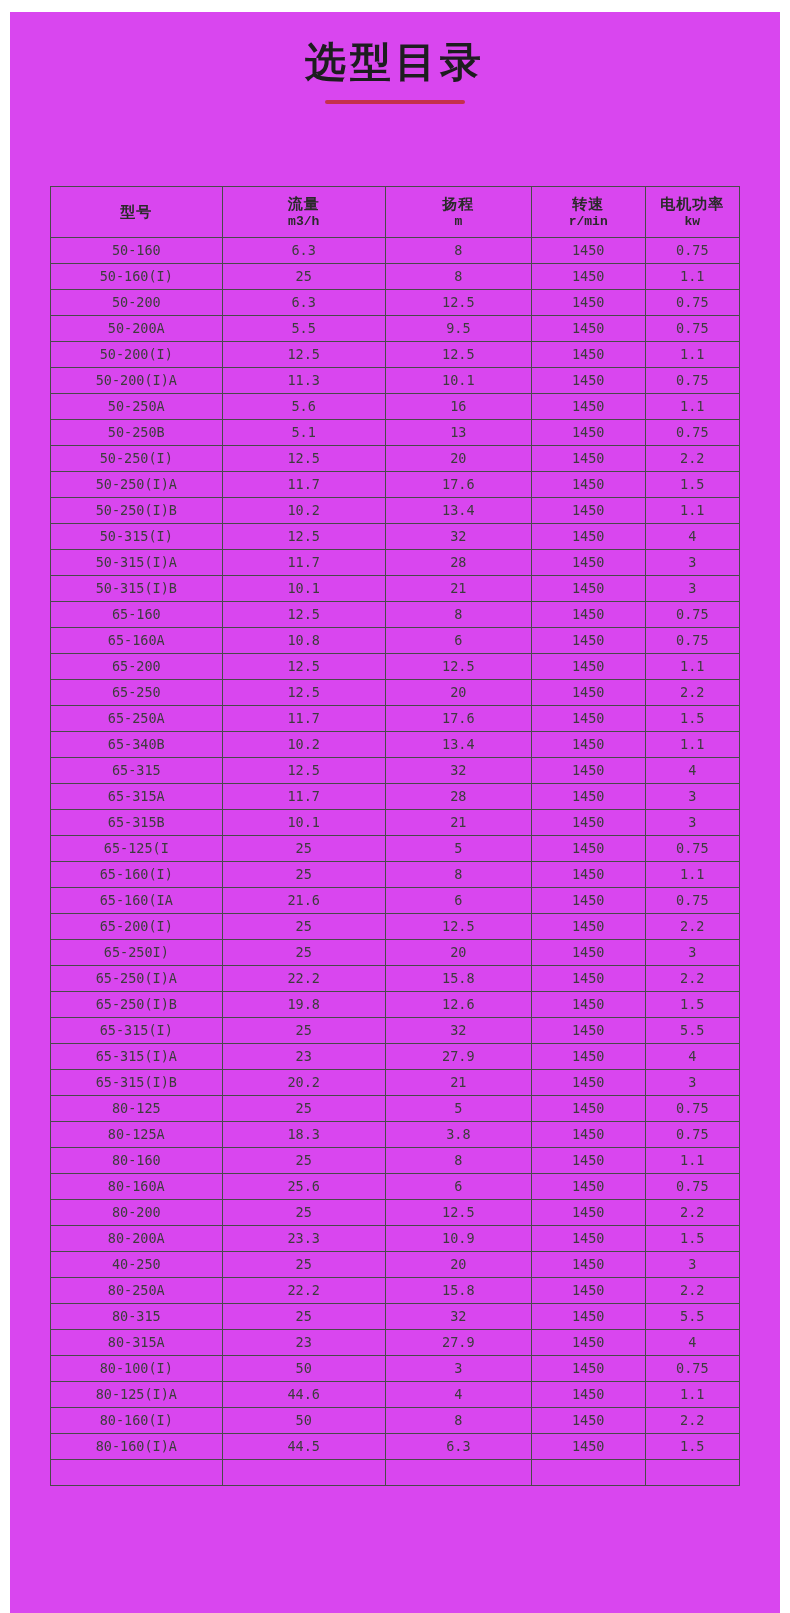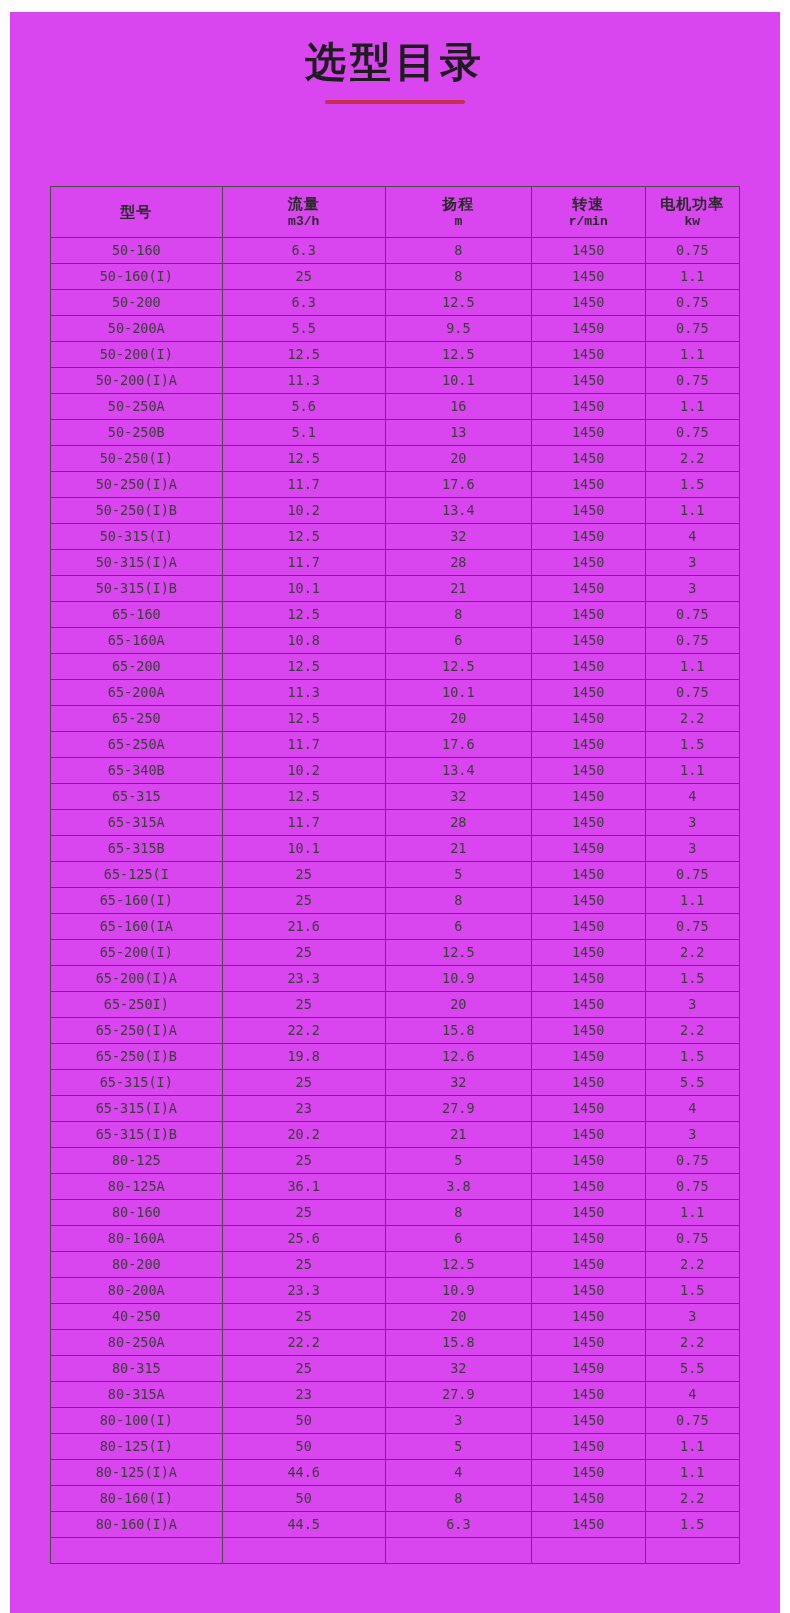--- a/index.html
+++ b/index.html
@@ -224,27 +224,20 @@
             <td>0.75</td>
           </tr>
           <tr>
             <td>65-200</td>
             <td>12.5</td>
             <td>12.5</td>
             <td>1450</td>
             <td>1.1</td>
           </tr>
           <tr>
-            <td>65-200A</td>
-            <td>11.3</td>
-            <td>10.1</td>
-            <td>1450</td>
-            <td>0.75</td>
-          </tr>
-          <tr>
             <td>65-250</td>
             <td>12.5</td>
             <td>20</td>
             <td>1450</td>
             <td>2.2</td>
           </tr>
           <tr>
             <td>65-250A</td>
             <td>11.7</td>
             <td>17.6</td>
@@ -301,27 +294,20 @@
             <td>0.75</td>
           </tr>
           <tr>
             <td>65-200(I)</td>
             <td>25</td>
             <td>12.5</td>
             <td>1450</td>
             <td>2.2</td>
           </tr>
           <tr>
-            <td>65-200(I)A</td>
-            <td>23.3</td>
-            <td>10.9</td>
-            <td>1450</td>
-            <td>1.5</td>
-          </tr>
-          <tr>
             <td>65-250I)</td>
             <td>25</td>
             <td>20</td>
             <td>1450</td>
             <td>3</td>
           </tr>
           <tr>
             <td>65-250(I)A</td>
             <td>22.2</td>
             <td>15.8</td>
@@ -358,21 +344,21 @@
           </tr>
           <tr>
             <td>80-125</td>
             <td>25</td>
             <td>5</td>
             <td>1450</td>
             <td>0.75</td>
           </tr>
           <tr>
             <td>80-125A</td>
-            <td>36.1</td>
+            <td>18.3</td>
             <td>3.8</td>
             <td>1450</td>
             <td>0.75</td>
           </tr>
           <tr>
             <td>80-160</td>
             <td>25</td>
             <td>8</td>
             <td>1450</td>
             <td>1.1</td>
@@ -425,27 +411,20 @@
             <td>27.9</td>
             <td>1450</td>
             <td>4</td>
           </tr>
           <tr>
             <td>80-100(I)</td>
             <td>50</td>
             <td>3</td>
             <td>1450</td>
             <td>0.75</td>
-          </tr>
-          <tr>
-            <td>80-125(I)</td>
-            <td>50</td>
-            <td>5</td>
-            <td>1450</td>
-            <td>1.1</td>
           </tr>
           <tr>
             <td>80-125(I)A</td>
             <td>44.6</td>
             <td>4</td>
             <td>1450</td>
             <td>1.1</td>
           </tr>
           <tr>
             <td>80-160(I)</td>

